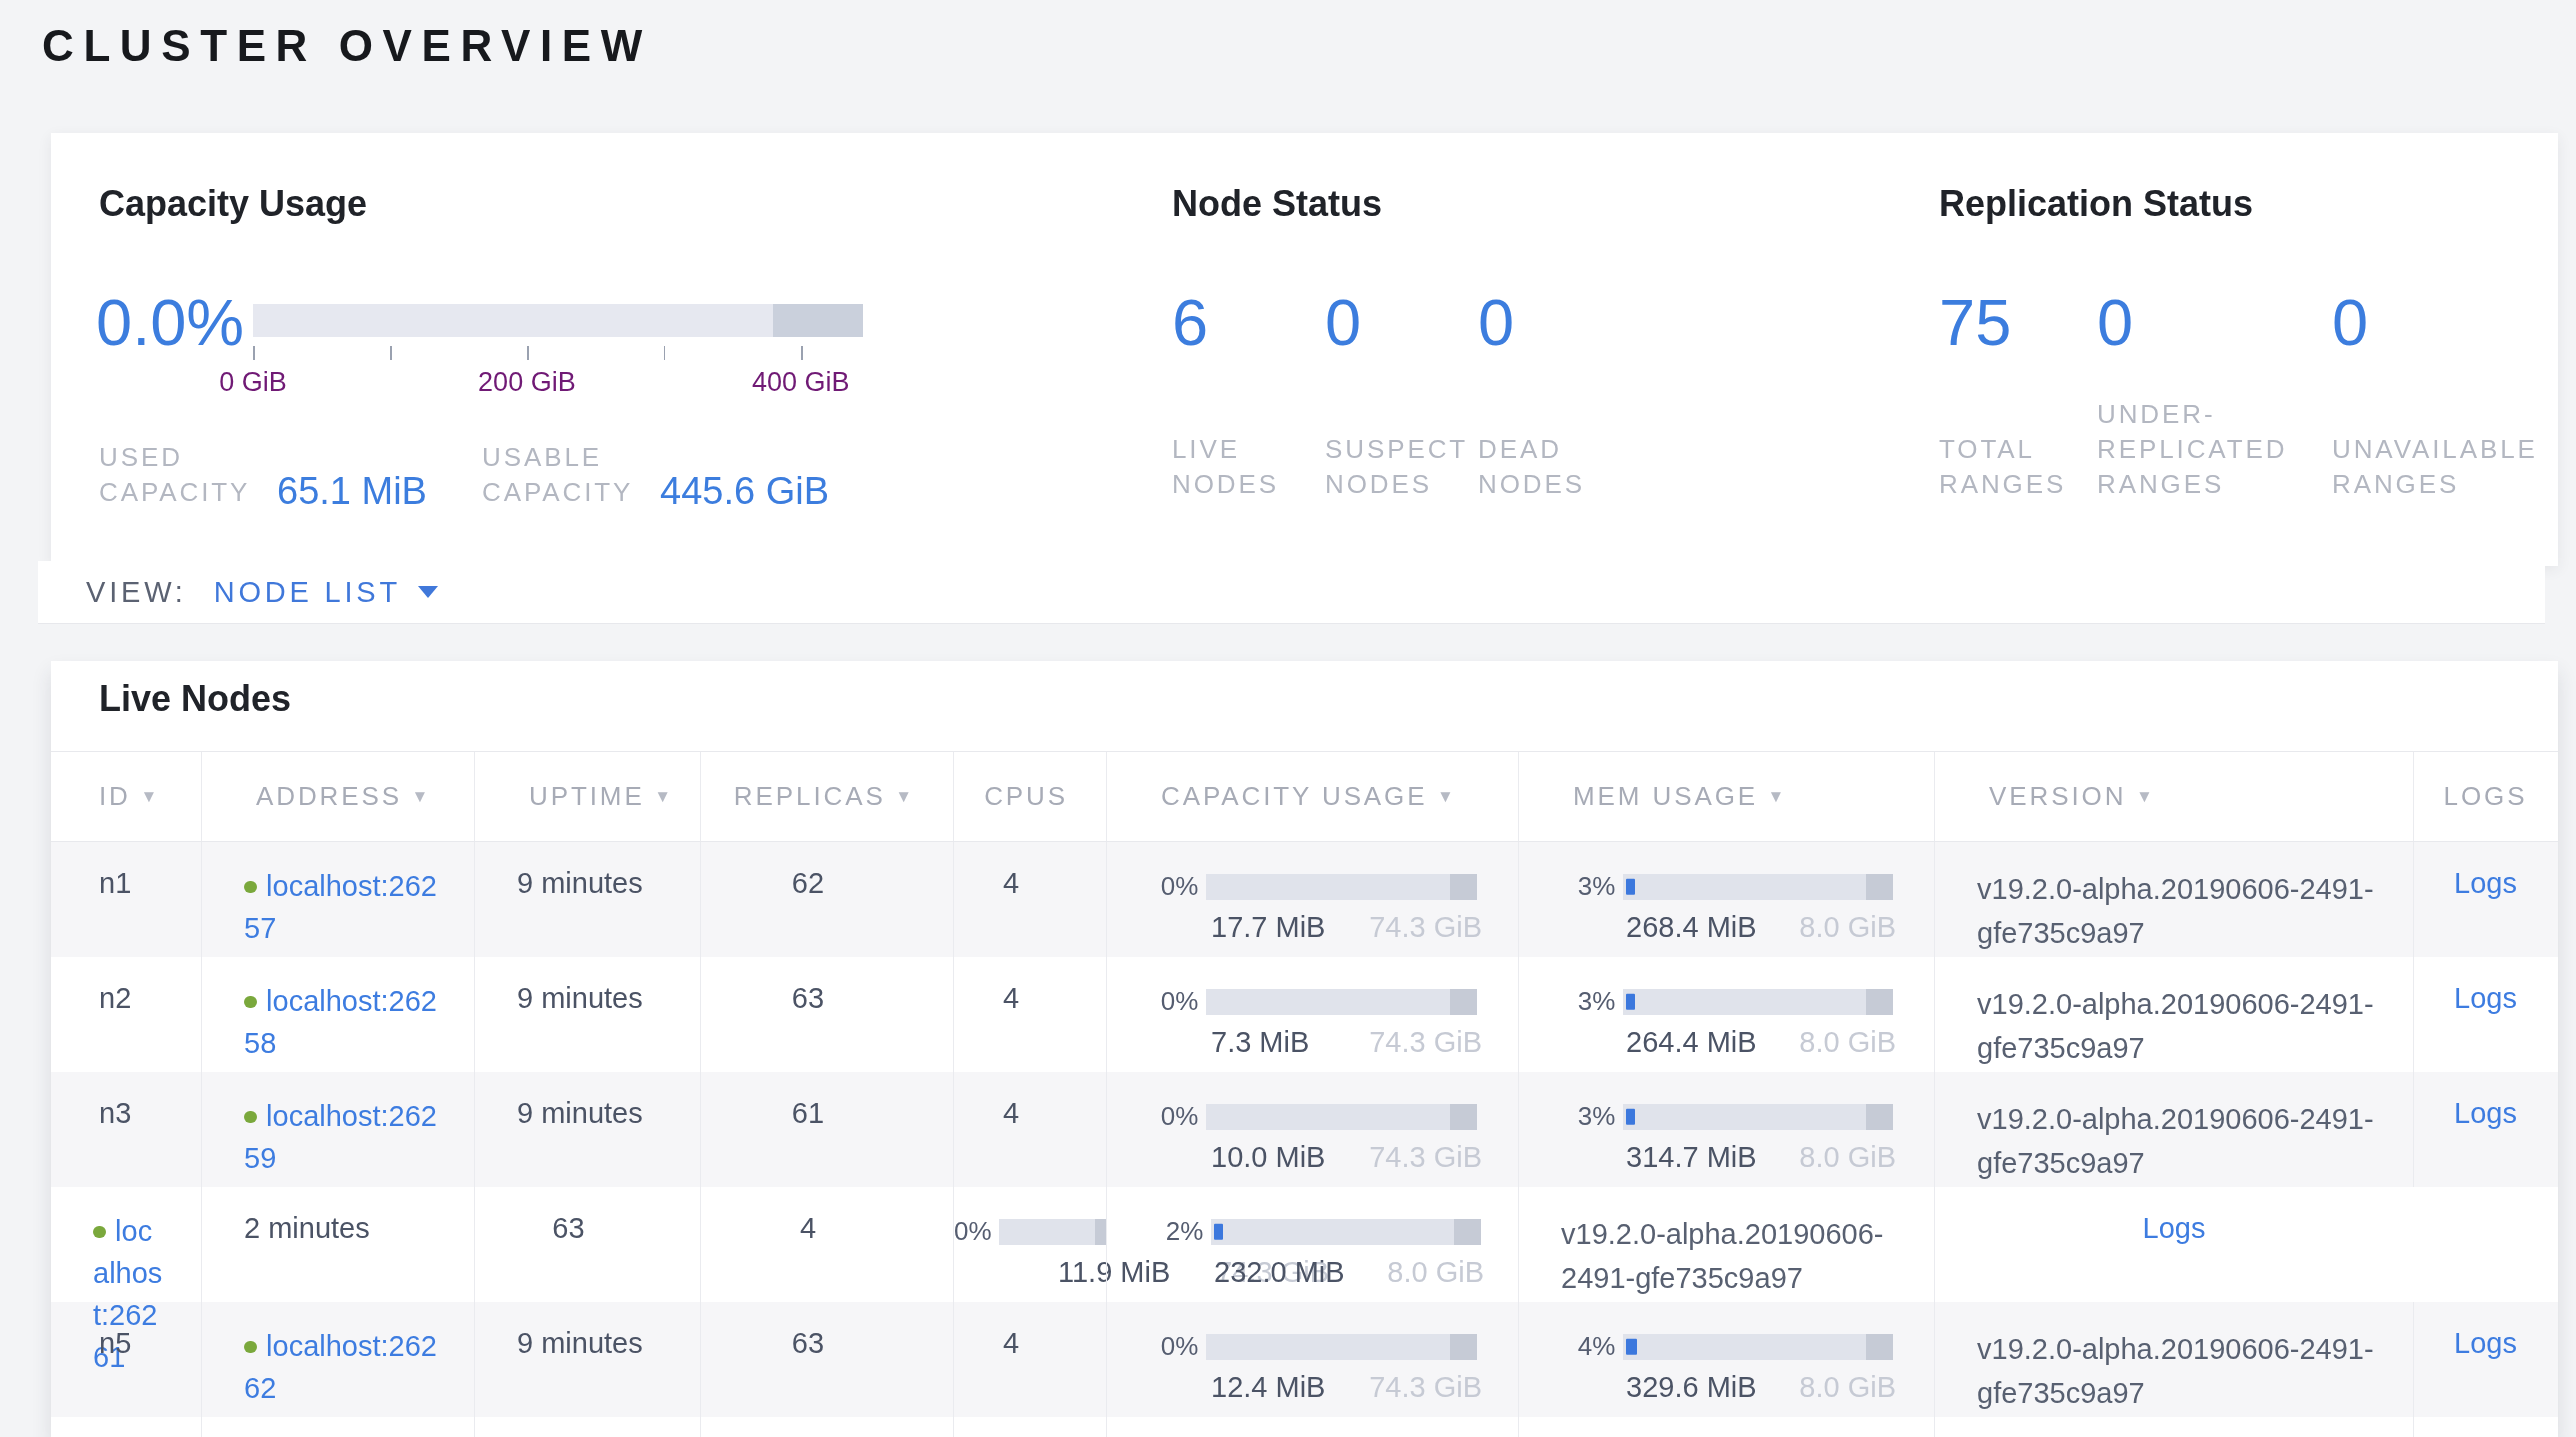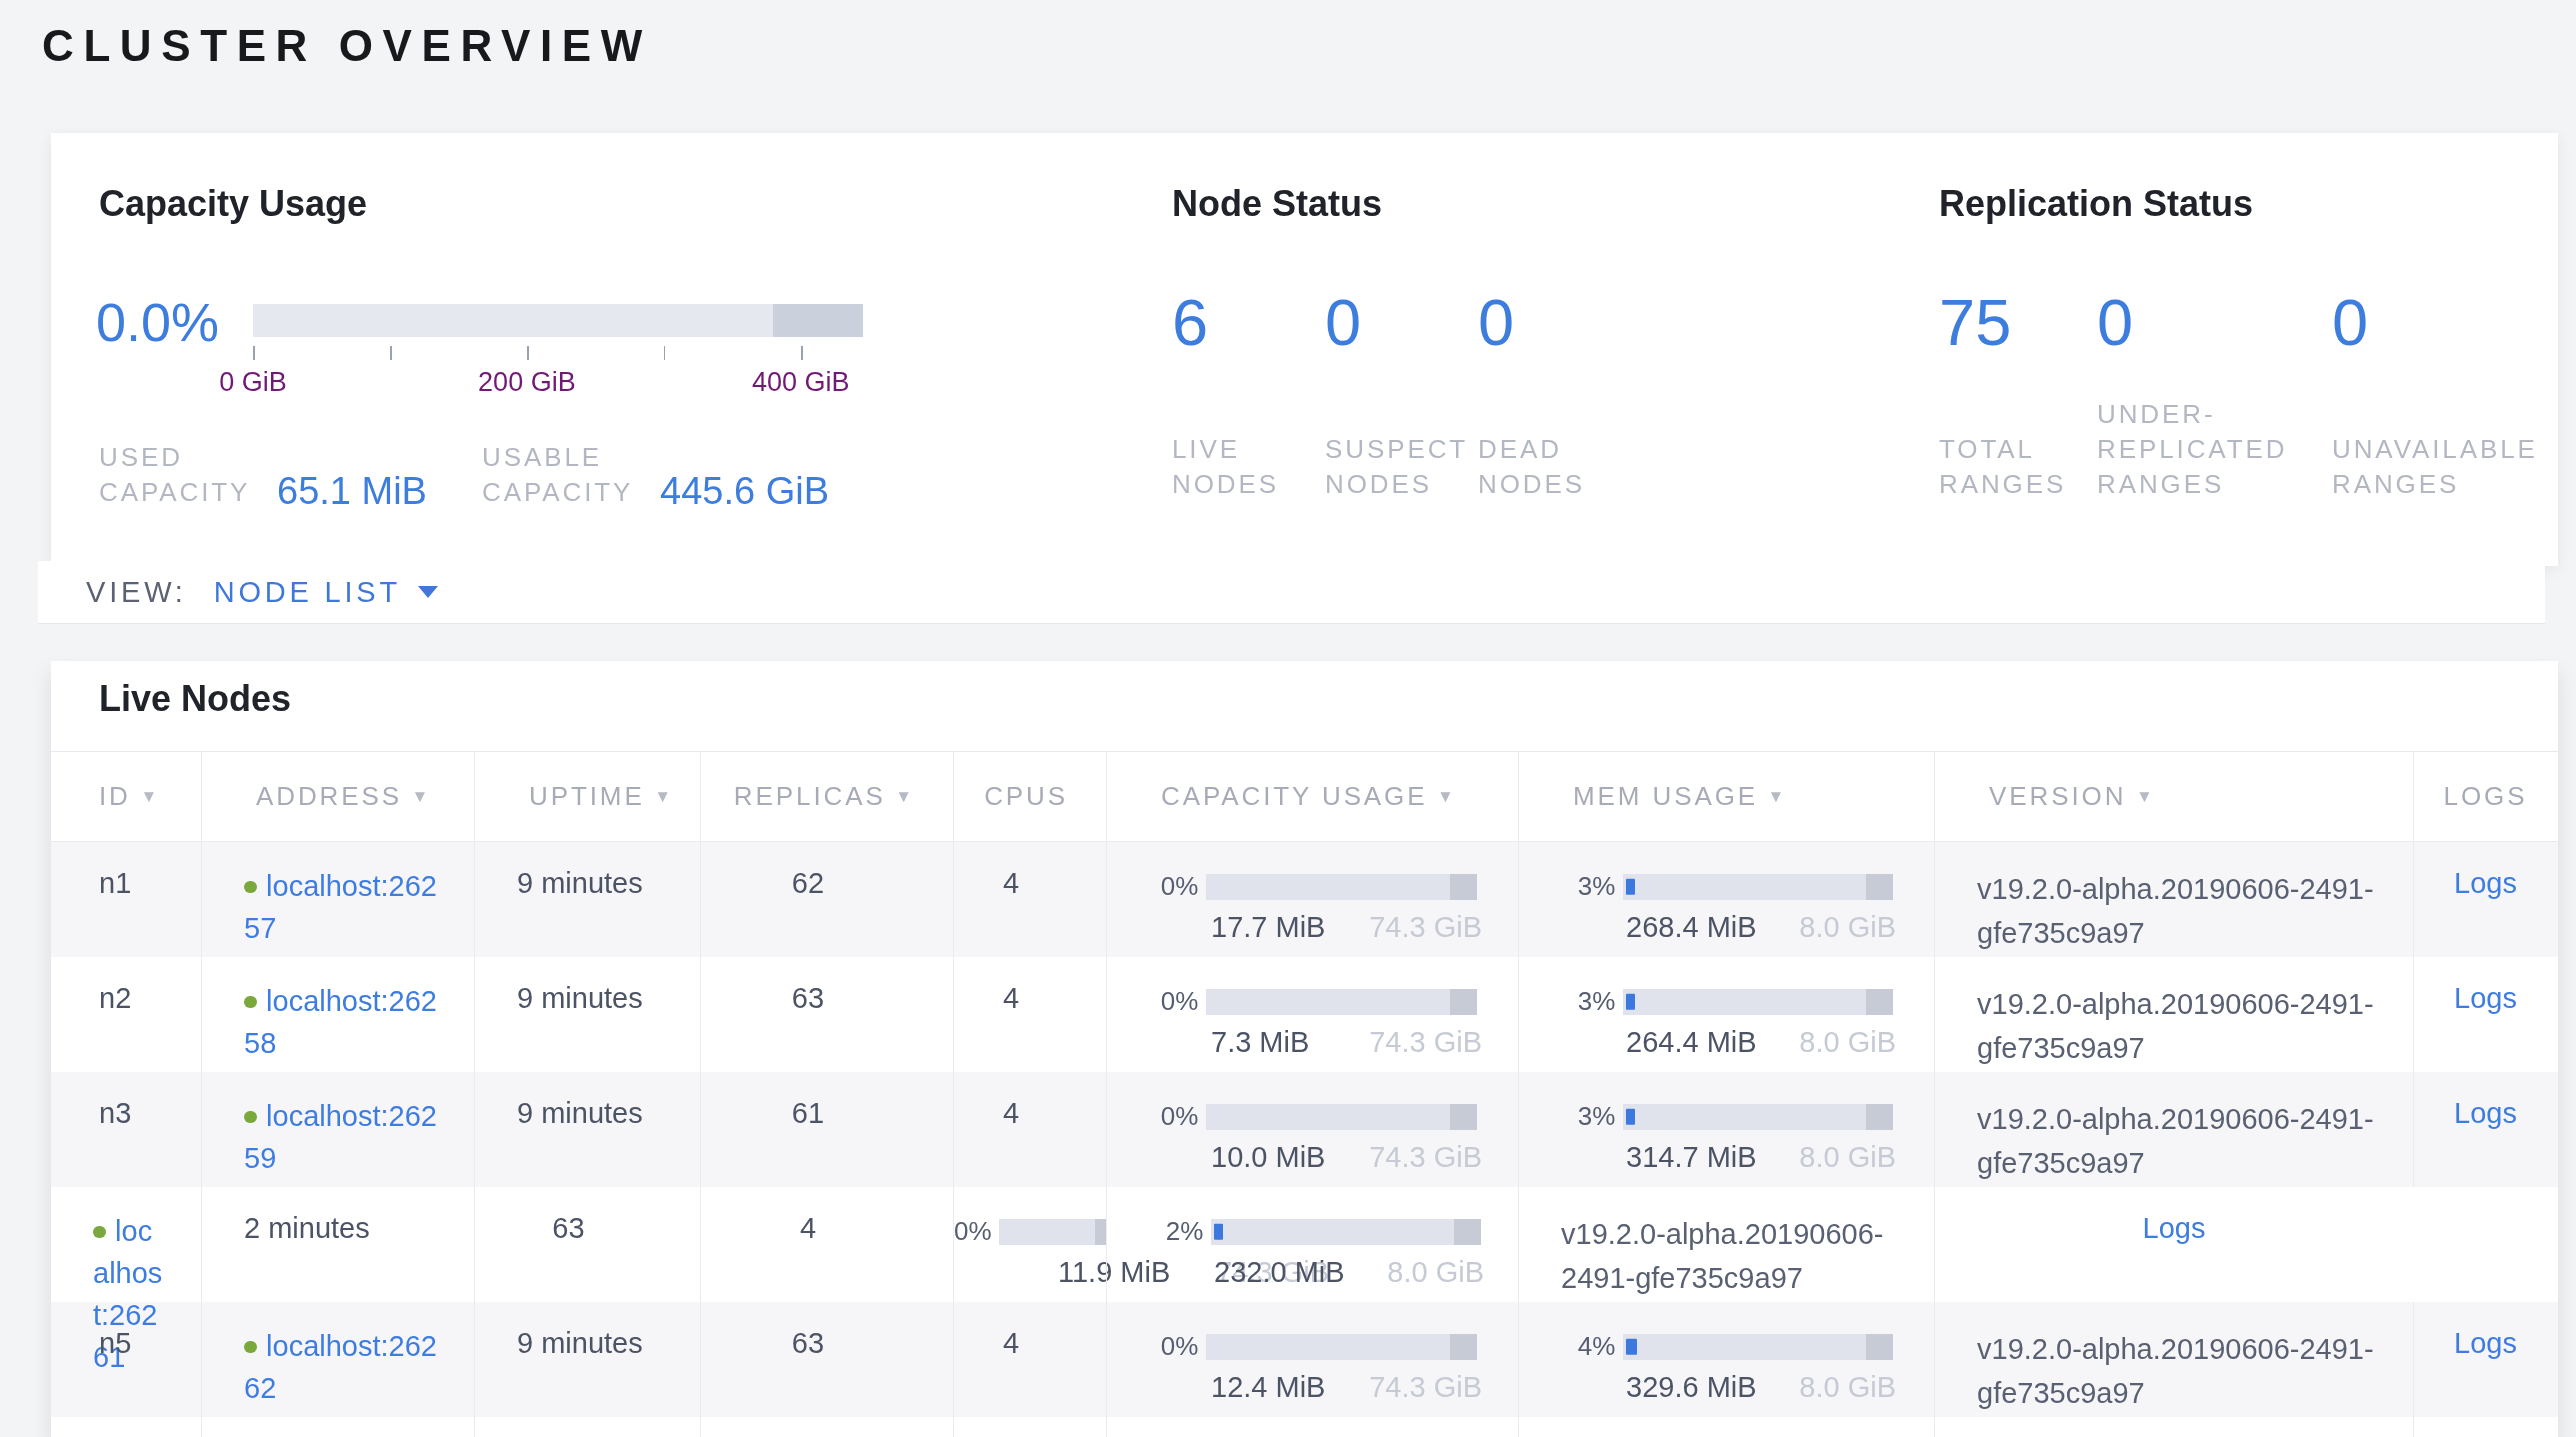--- a/index.html
+++ b/index.html
@@ -27,21 +27,21 @@
   .section-h {
     font-size:36px; font-weight:700; color:#202329;
     position:absolute; top:50px;
   }
   .h-capacity { left:48px; }
   .h-nodes { left:1121px; }
   .h-repl { left:1888px; }
 
   .cap-pct {
     position:absolute; left:45px; top:151px;
-    font-size:54px; line-height:77px; font-weight:500; color:#3c7dde;
+    font-size:65px; line-height:77px; font-weight:500; color:#3c7dde;
   }
   .cap-bar { position:absolute; left:202px; top:171px; width:610px; height:33px; background:#e6e8f0; }
   .cap-bar .reserved { position:absolute; right:0; top:0; bottom:0; width:14.8%; background:#cad0dc; }
   .cap-bar .used { position:absolute; left:0; top:0; bottom:0; background:#3c7dde; }
   .cap-ticks { position:absolute; left:202px; top:213px; width:610px; height:15.3px; }
   .cap-ticks i { position:absolute; top:0; width:1.9px; height:14.4px; background:#9aa1b0; }
   .tk0{left:0;} .tk1{left:22.4%;} .tk2{left:44.9%;} .tk3{left:67.3%;} .tk4{left:89.8%;}
   .cap-tick-labels { position:absolute; left:202px; top:234px; width:610px; height:33px; font-size:27px; color:#701a75; }
   .cap-tick-labels span { position:absolute; transform:translateX(-50%); white-space:nowrap; }
   .tl0{left:0;} .tl1{left:44.9%;} .tl2{left:89.8%;}

